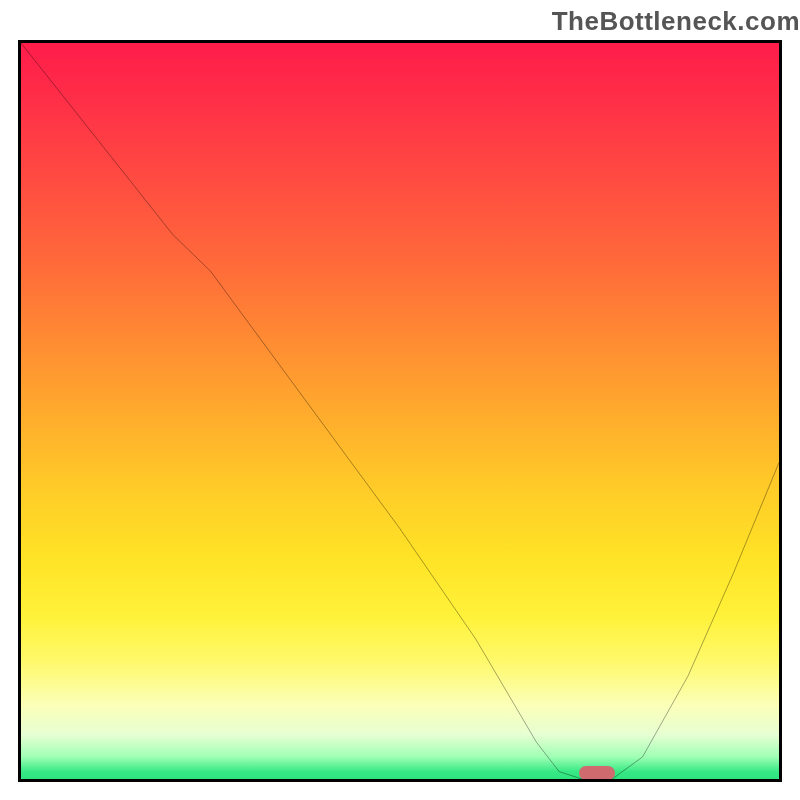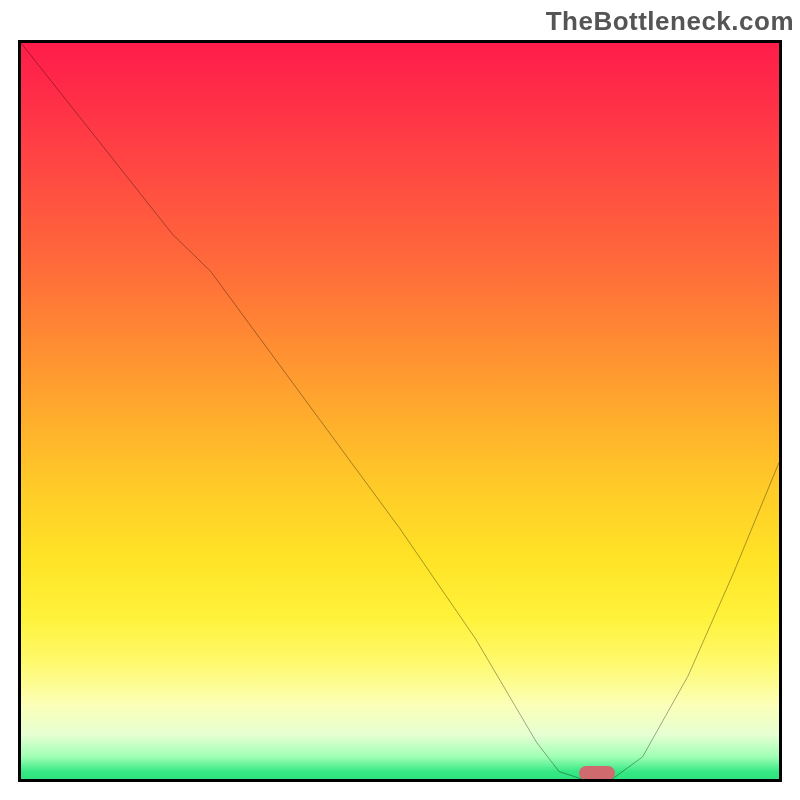--- a/index.html
+++ b/index.html
@@ -7,21 +7,21 @@
 
   .stage {
     position: relative;
     width: 800px;
     height: 800px;
   }
 
   .watermark {
     position: absolute;
     top: 6px;
-    right: 6px;
+    right: 0;
     font-family: Arial, Helvetica, sans-serif;
     font-size: 26px;
     font-weight: 600;
     color: #555;
     letter-spacing: 0.5px;
     z-index: 5;
   }
 
   
   .plot {

